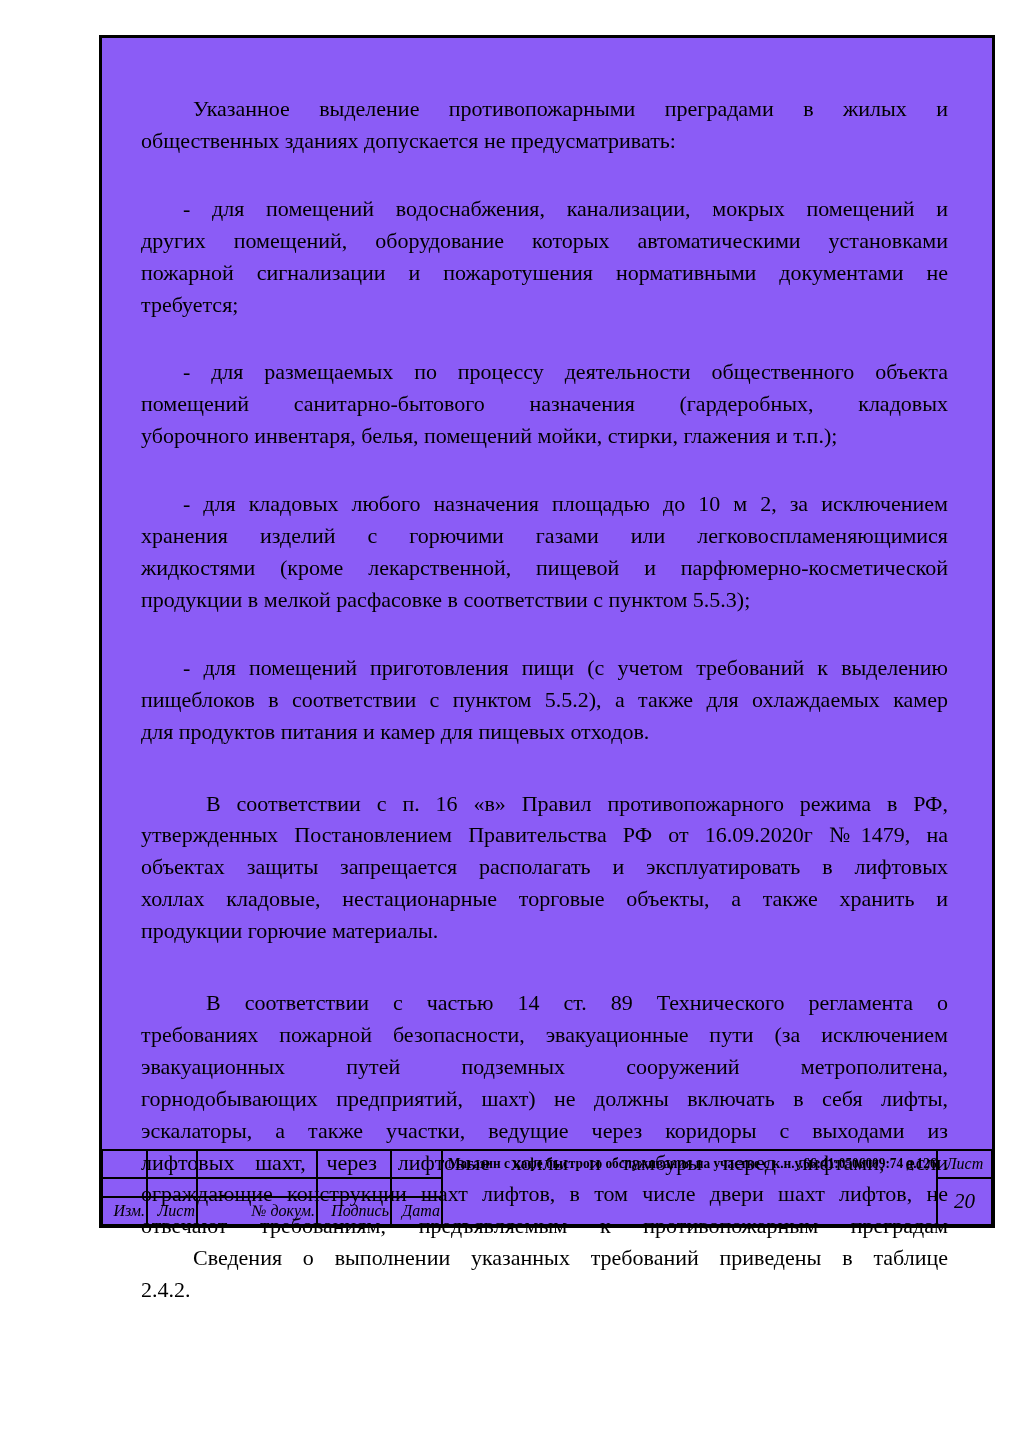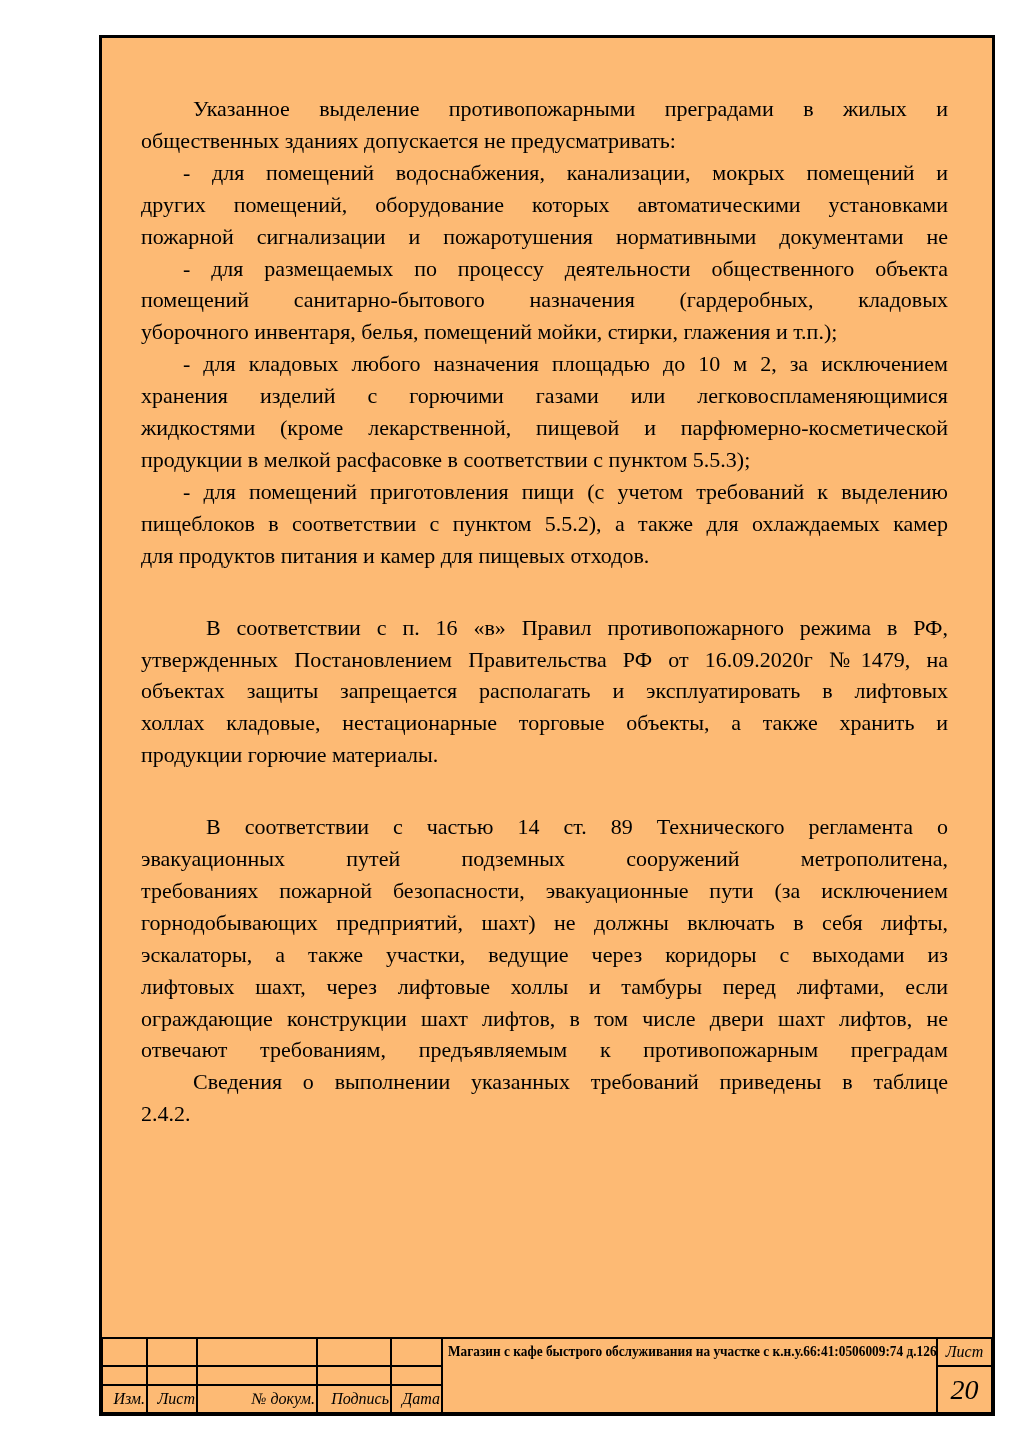--- a/index.html
+++ b/index.html
@@ -12,41 +12,41 @@
     height: 1448px;
     position: relative;
     font-family: "Liberation Serif", serif;
     color: #000000;
   }
   .frame {
     position: absolute;
     left: 99px;
     top: 35px;
     width: 896px;
-    height: 1381px;
+    height: 1193px;
     border: 3px solid #000;
     box-sizing: border-box;
-    background: #fdba74;
+    background: #8b5cf6;
   }
   .content {
     position: absolute;
     left: 39px;
     right: 44px;
     top: 55px;
   }
   .line {
     font-size: 22px;
     line-height: 31.9px;
     text-align: justify;
     text-align-last: justify;
   }
   .line.last {
     text-align-last: left;
   }
-  .line.first.ind-sm { text-indent: 42px; }
+  .line.first.ind-sm { text-indent: 42px; margin-top: 36px; }
   .line.first.ind-md { text-indent: 52px; }
   .line.first.ind-lg { text-indent: 65px; margin-top: 40px; }
 
   
   .title-block {
     position: absolute;
     left: -1px;
     right: -1px;
     bottom: -1px;
     height: 77px;
@@ -86,54 +86,55 @@
     transform-origin: 0 50%;
   }
   td.sheet-label-cell {
     font-style: italic;
     font-size: 16px;
     text-align: center;
     vertical-align: middle;
   }
   td.sheet-number-cell {
     font-style: italic;
-    font-size: 28px;
+    font-size: 21px;
     text-align: center;
     vertical-align: middle;
   }
 </style>
 </head>
 <body>
 
 <div class="frame">
 
   <div class="content">
       <div class="line first ind-md">Указанное выделение противопожарными преградами в жилых и</div>
       <div class="line last">общественных зданиях допускается не предусматривать:</div>
       <div class="line first ind-sm">- для помещений водоснабжения, канализации, мокрых помещений и</div>
       <div class="line">других помещений, оборудование которых автоматическими установками</div>
       <div class="line">пожарной сигнализации и пожаротушения нормативными документами не</div>
+      <div class="line last">требуется;</div>
       <div class="line first ind-sm">- для размещаемых по процессу деятельности общественного объекта</div>
       <div class="line">помещений санитарно-бытового назначения (гардеробных, кладовых</div>
       <div class="line last">уборочного инвентаря, белья, помещений мойки, стирки, глажения и т.п.);</div>
       <div class="line first ind-sm">- для кладовых любого назначения площадью до 10 м 2, за исключением</div>
       <div class="line">хранения изделий с горючими газами или легковоспламеняющимися</div>
       <div class="line">жидкостями (кроме лекарственной, пищевой и парфюмерно-косметической</div>
       <div class="line last">продукции в мелкой расфасовке в соответствии с пунктом 5.5.3);</div>
       <div class="line first ind-sm">- для помещений приготовления пищи (с учетом требований к выделению</div>
       <div class="line">пищеблоков в соответствии с пунктом 5.5.2), а также для охлаждаемых камер</div>
       <div class="line last">для продуктов питания и камер для пищевых отходов.</div>
       <div class="line first ind-lg">В соответствии с п. 16 «в» Правил противопожарного режима в РФ,</div>
       <div class="line">утвержденных Постановлением Правительства РФ от 16.09.2020г №1479, на</div>
       <div class="line">объектах защиты запрещается располагать и эксплуатировать в лифтовых</div>
       <div class="line">холлах кладовые, нестационарные торговые объекты, а также хранить и</div>
       <div class="line last">продукции горючие материалы.</div>
       <div class="line first ind-lg">В соответствии с частью 14 ст. 89 Технического регламента о</div>
+      <div class="line">требованиях пожарной безопасности, эвакуационные пути (за исключением</div>
       <div class="line">эвакуационных путей подземных сооружений метрополитена,</div>
-      <div class="line">требованиях пожарной безопасности, эвакуационные пути (за исключением</div>
       <div class="line">горнодобывающих предприятий, шахт) не должны включать в себя лифты,</div>
       <div class="line">эскалаторы, а также участки, ведущие через коридоры с выходами из</div>
       <div class="line">лифтовых шахт, через лифтовые холлы и тамбуры перед лифтами, если</div>
       <div class="line">ограждающие конструкции шахт лифтов, в том числе двери шахт лифтов, не</div>
       <div class="line">отвечают требованиям, предъявляемым к противопожарным преградам</div>
       <div class="line first ind-md">Сведения о выполнении указанных требований приведены в таблице</div>
       <div class="line last">2.4.2.</div>
     </div>
 
   <div class="title-block">

